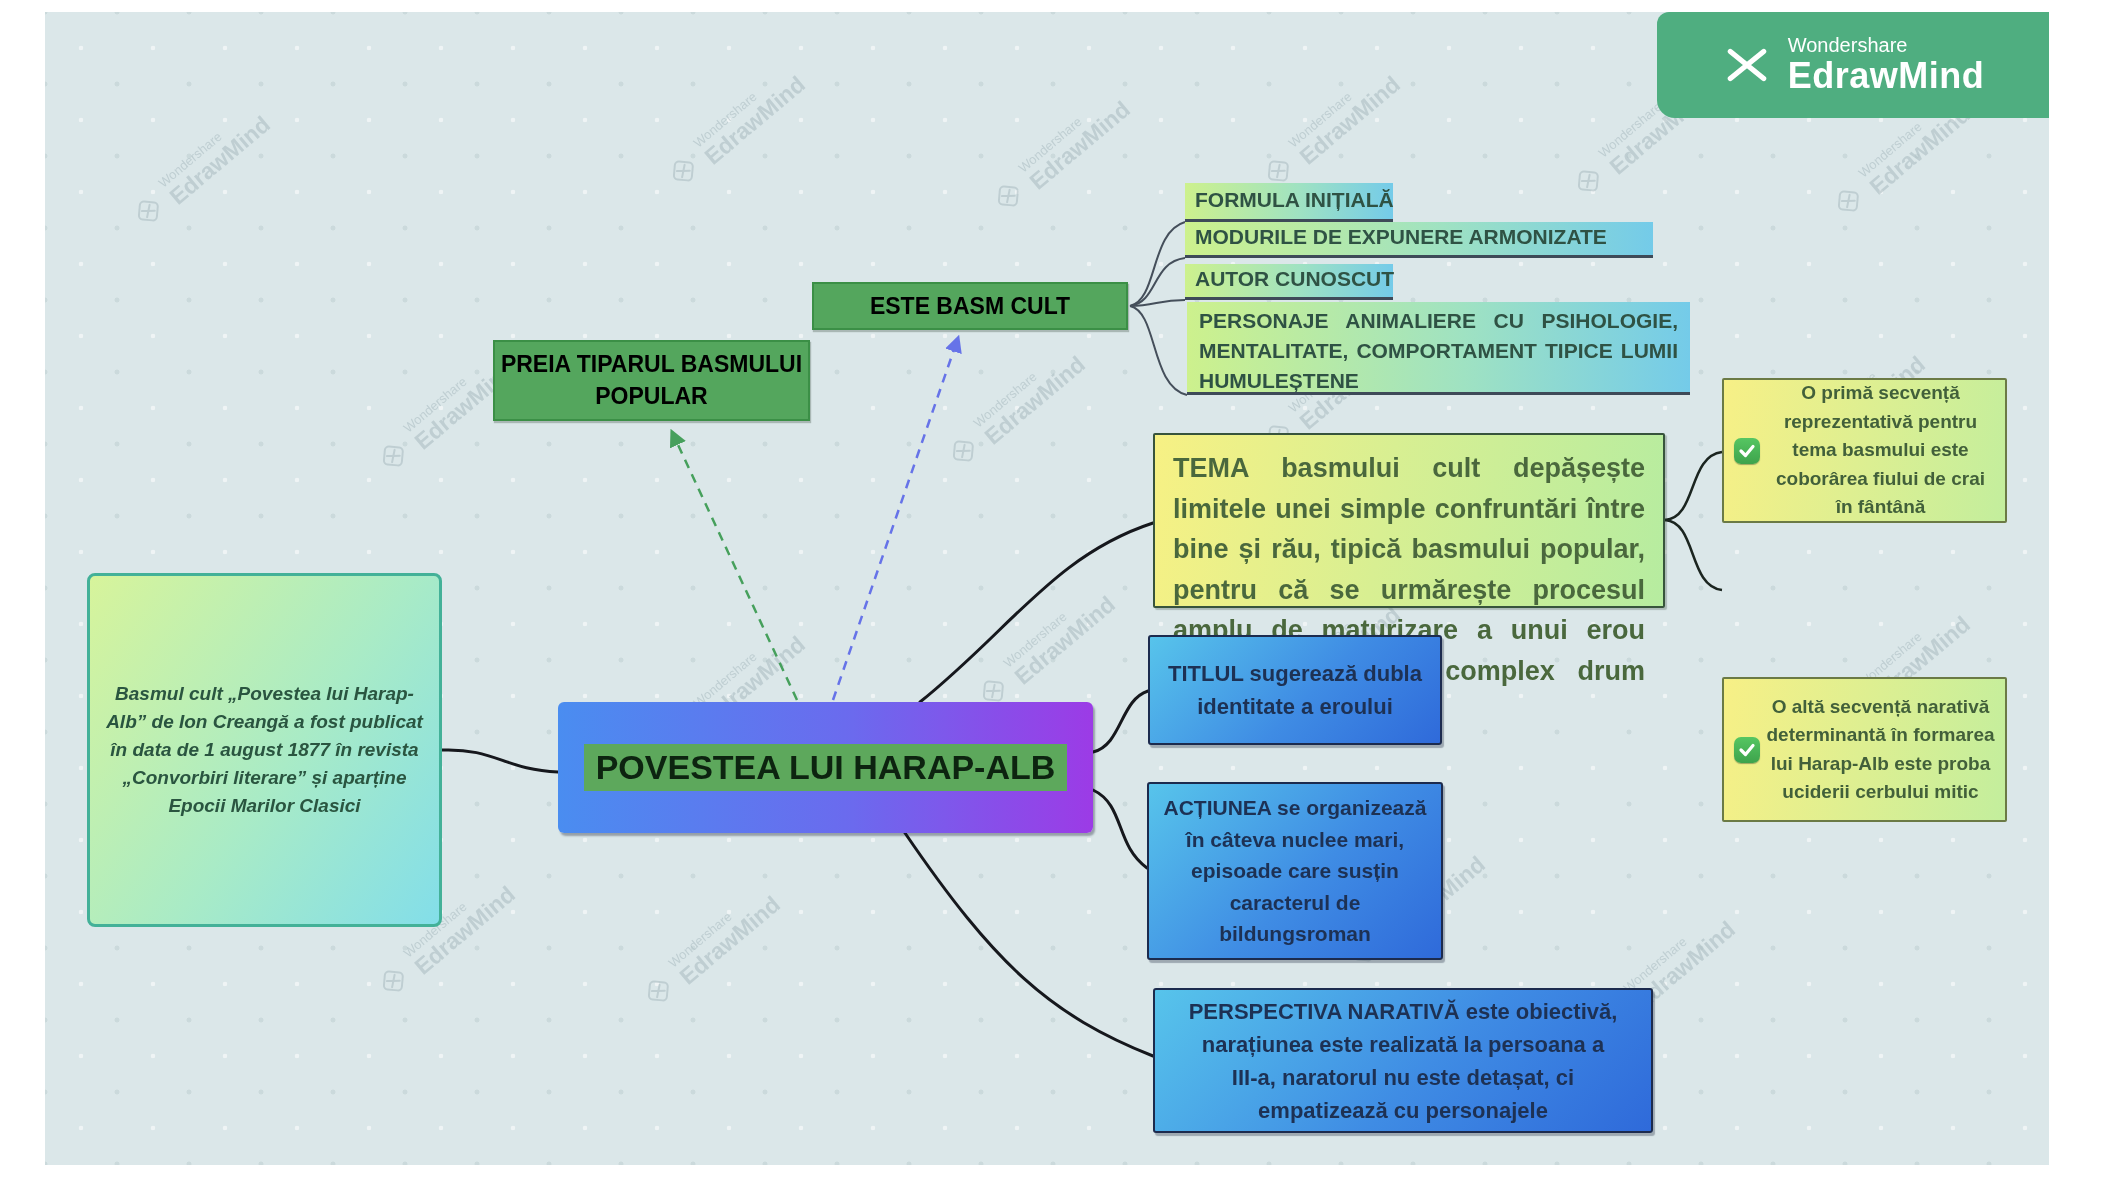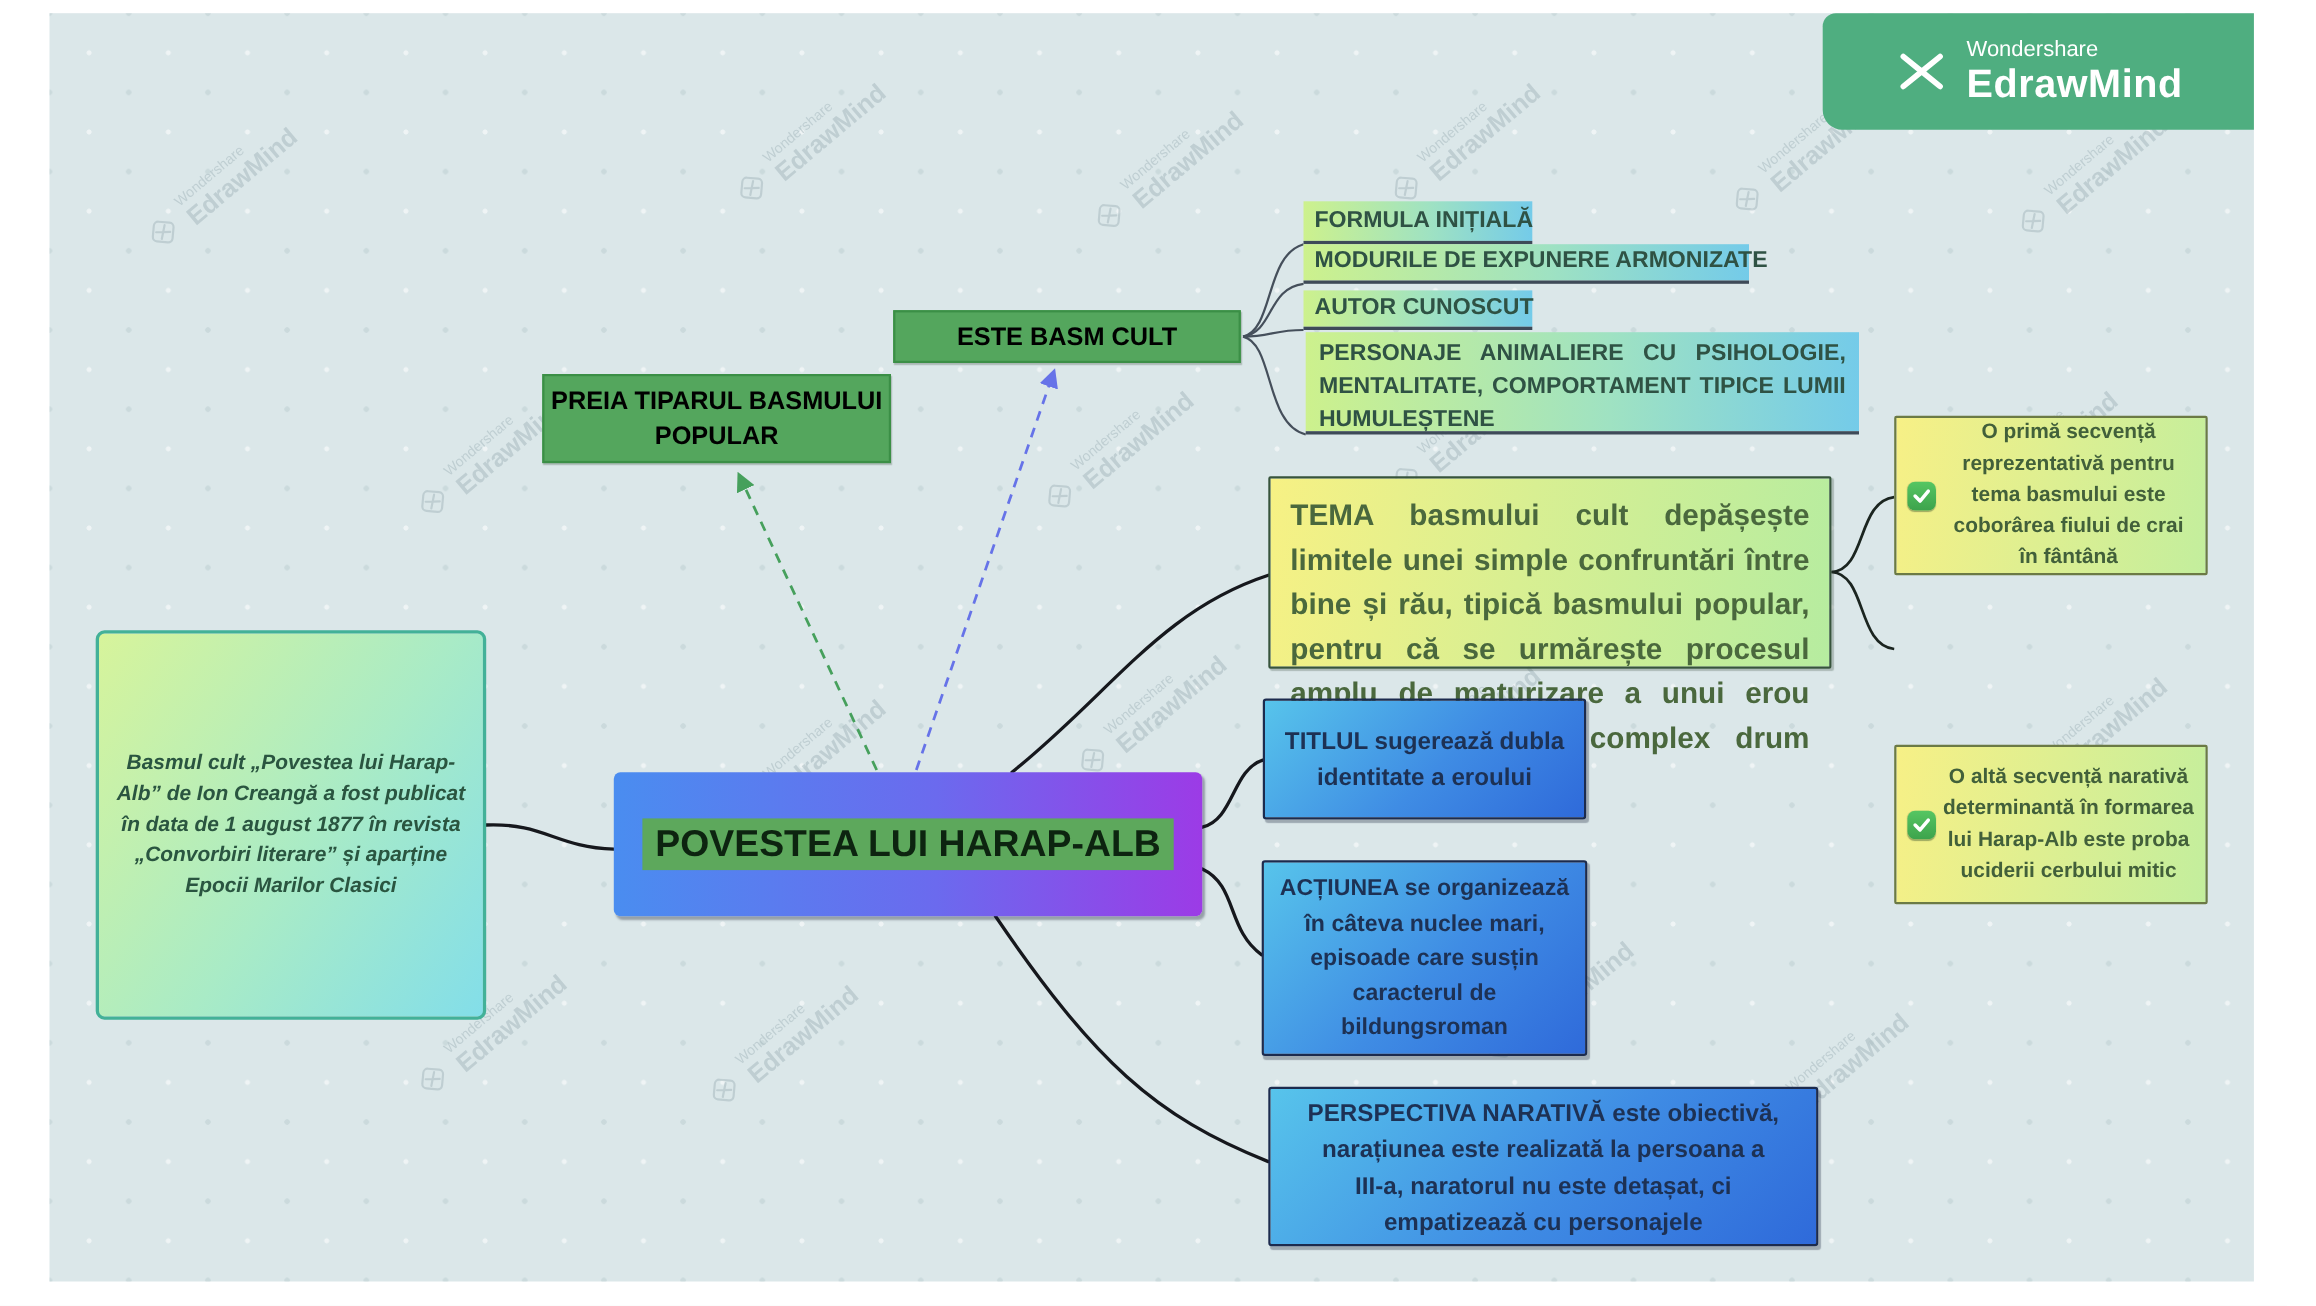--- a/index.html
+++ b/index.html
@@ -53,21 +53,21 @@
     color:#000000; font-weight:bold; box-shadow:1px 2px 1px rgba(20,40,25,0.25); }
   .preia { left:493px; top:340px; width:317px; height:81px; font-size:23px; line-height:1.35; }
   .este  { left:812px; top:282px; width:316px; height:48px; font-size:23px; }
 
   
   .feature { border-bottom:3px solid #3e4a58;
     background:linear-gradient(90deg,#cdf18d 0%,#9fe2c2 55%,#74cbe9 100%);
     color:#2f5244; font-weight:bold; font-size:21px;
     display:flex; align-items:center; padding:2px 10px 5px 10px; white-space:nowrap; }
   .f1 { left:1185px; top:183px; width:208px; height:39px; }
-  .f2 { left:1185px; top:222px; width:405px; height:36px; }
+  .f2 { left:1185px; top:222px; width:468px; height:36px; }
   .f3 { left:1185px; top:264px; width:208px; height:36px; }
   .f4 { left:1187px; top:302px; width:503px; height:93px; white-space:normal;
         text-align:justify; line-height:1.42; padding:4px 12px 7px 12px; display:block; }
 
   
   .tema { left:1153px; top:433px; width:512px; height:175px;
     background:linear-gradient(100deg,#f7f184 0%,#d8ef92 45%,#b6eca0 100%);
     border:2px solid #37543c; border-radius:2px;
     padding:13px 18px; text-align:justify;
     font-size:27px; font-weight:600; color:#4a683d; line-height:1.5;

